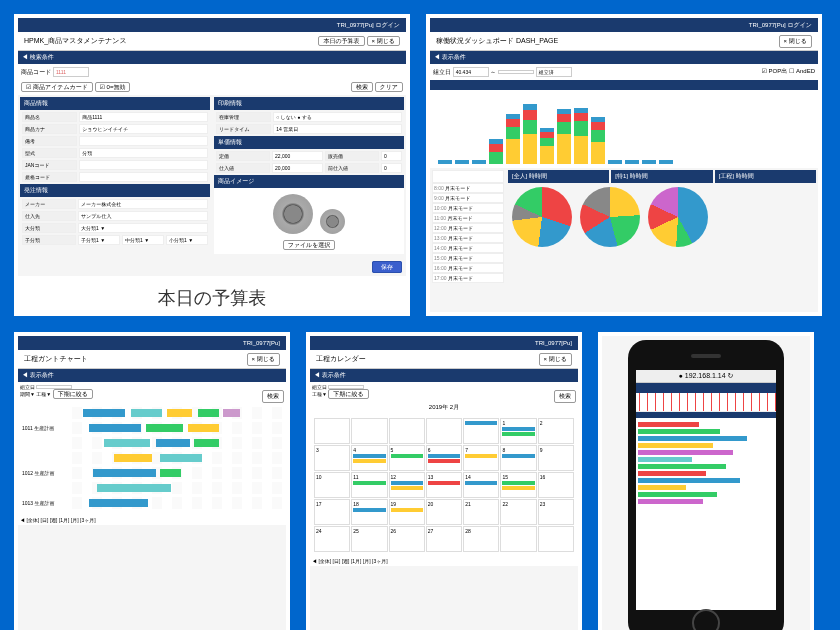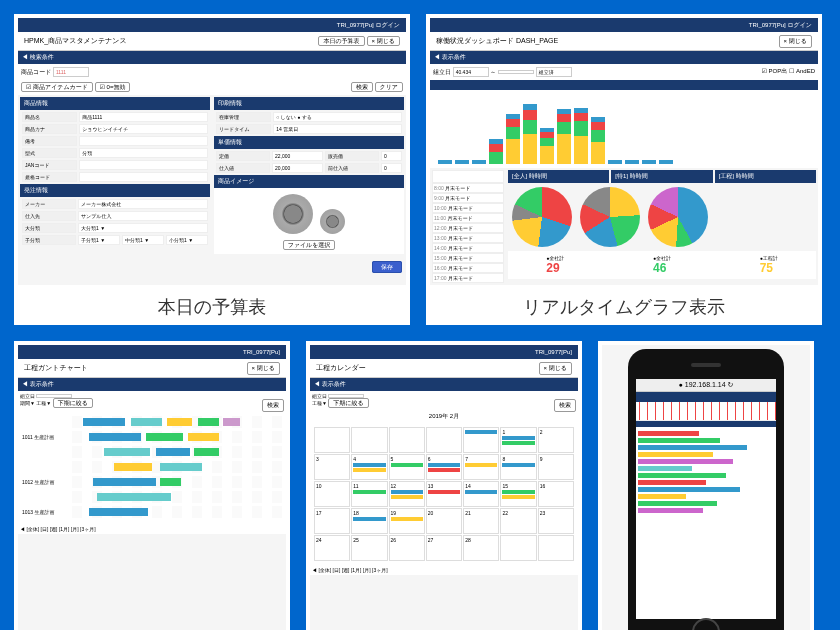--- a/index.html
+++ b/index.html
@@ -266,29 +266,23 @@
     <div style="display:flex;gap:2px">
      <div class="sec-hdr" style="flex:1">[全人] 時時間</div>
      <div class="sec-hdr" style="flex:1">[特1] 時時間</div>
      <div class="sec-hdr" style="flex:1">[工程] 時時間</div>
     </div>
     <div class="pies">
      <div class="pie" style="background:conic-gradient(#e44 0 30%,#39c 30% 52%,#fc3 52% 73%,#888 73% 82%,#3c6 82% 100%)"></div>
      <div class="pie" style="background:conic-gradient(#fc3 0 24%,#3c6 24% 46%,#39c 46% 66%,#e44 66% 82%,#888 82% 100%)"></div>
      <div class="pie" style="background:conic-gradient(#39c 0 42%,#3c6 42% 51%,#fc3 51% 68%,#e44 68% 82%,#c6c 82% 100%)"></div>
     </div>
-    <div class="kpi">
-     <div><div style="font-size:5px;font-weight:normal">●全社計</div><span class="k-r">29</span></div>
-     <div><div style="font-size:5px;font-weight:normal">●全社計</div><span class="k-g">46</span></div>
-     <div><div style="font-size:5px;font-weight:normal">●工程計</div><span class="k-y">75</span></div>
-    </div>
    </div>
   </div>
  </div>
- <div class="caption">リアルタイムグラフ表示</div>
 </div>
 
 <div style="grid-column:1/3" class="row2">
 
 <div class="cell">
  <div class="shot">
   <div class="topbar">
             <span>TRI_0977[Pu]</span>
           </div>
   <div class="titlebar">

